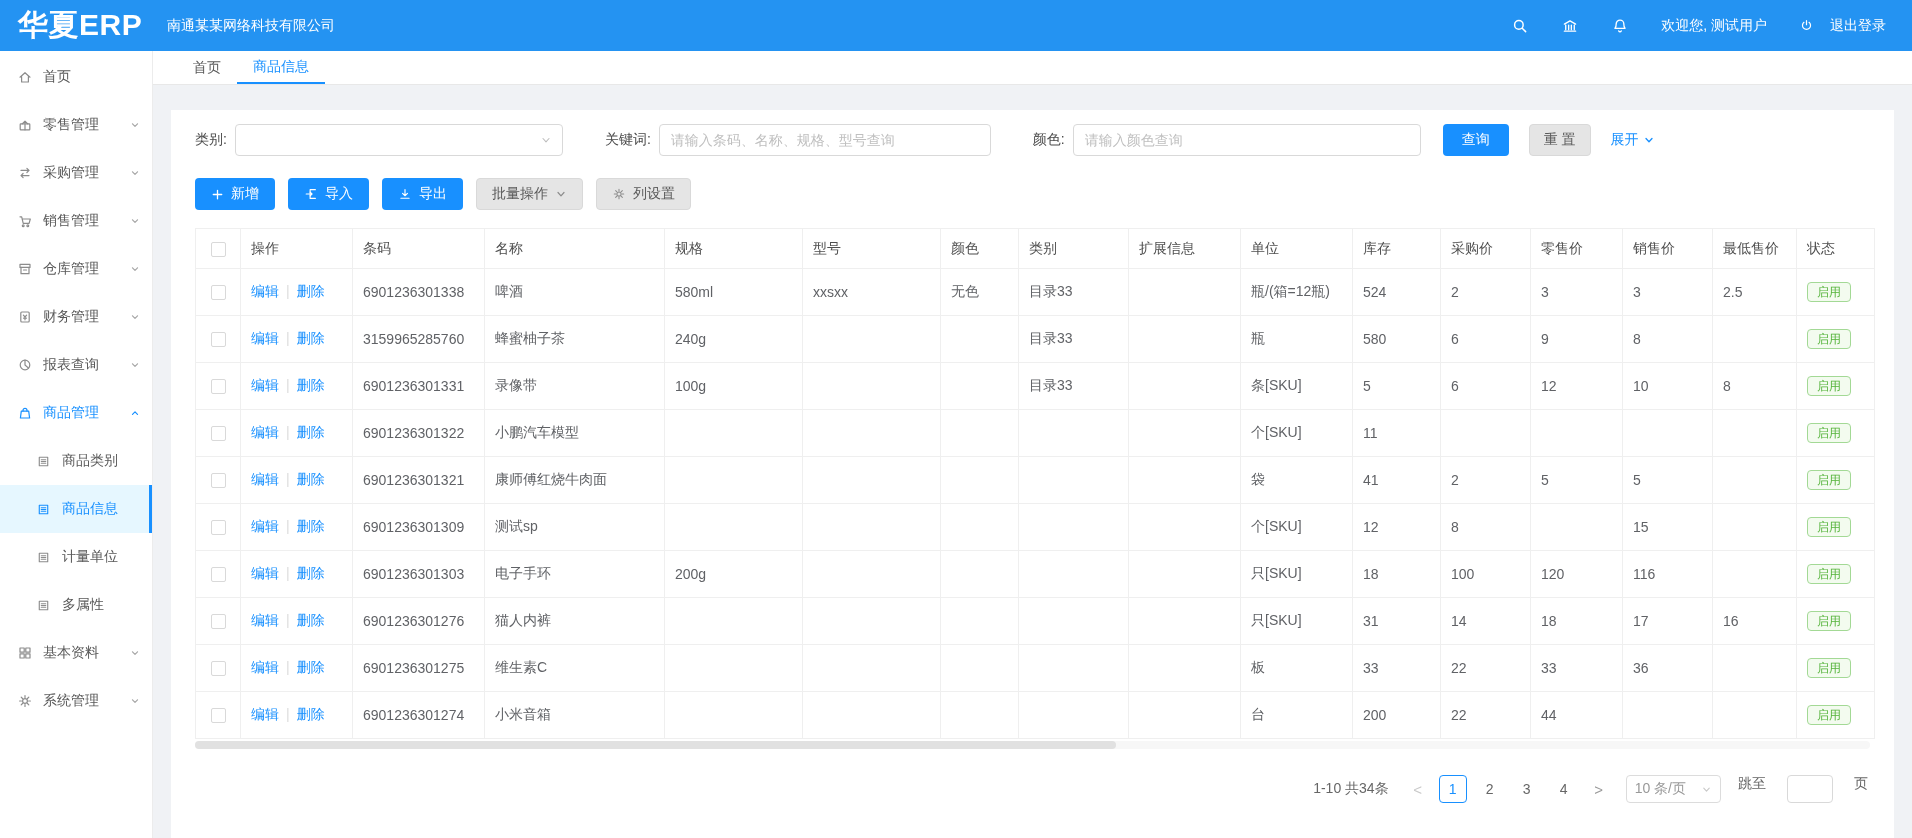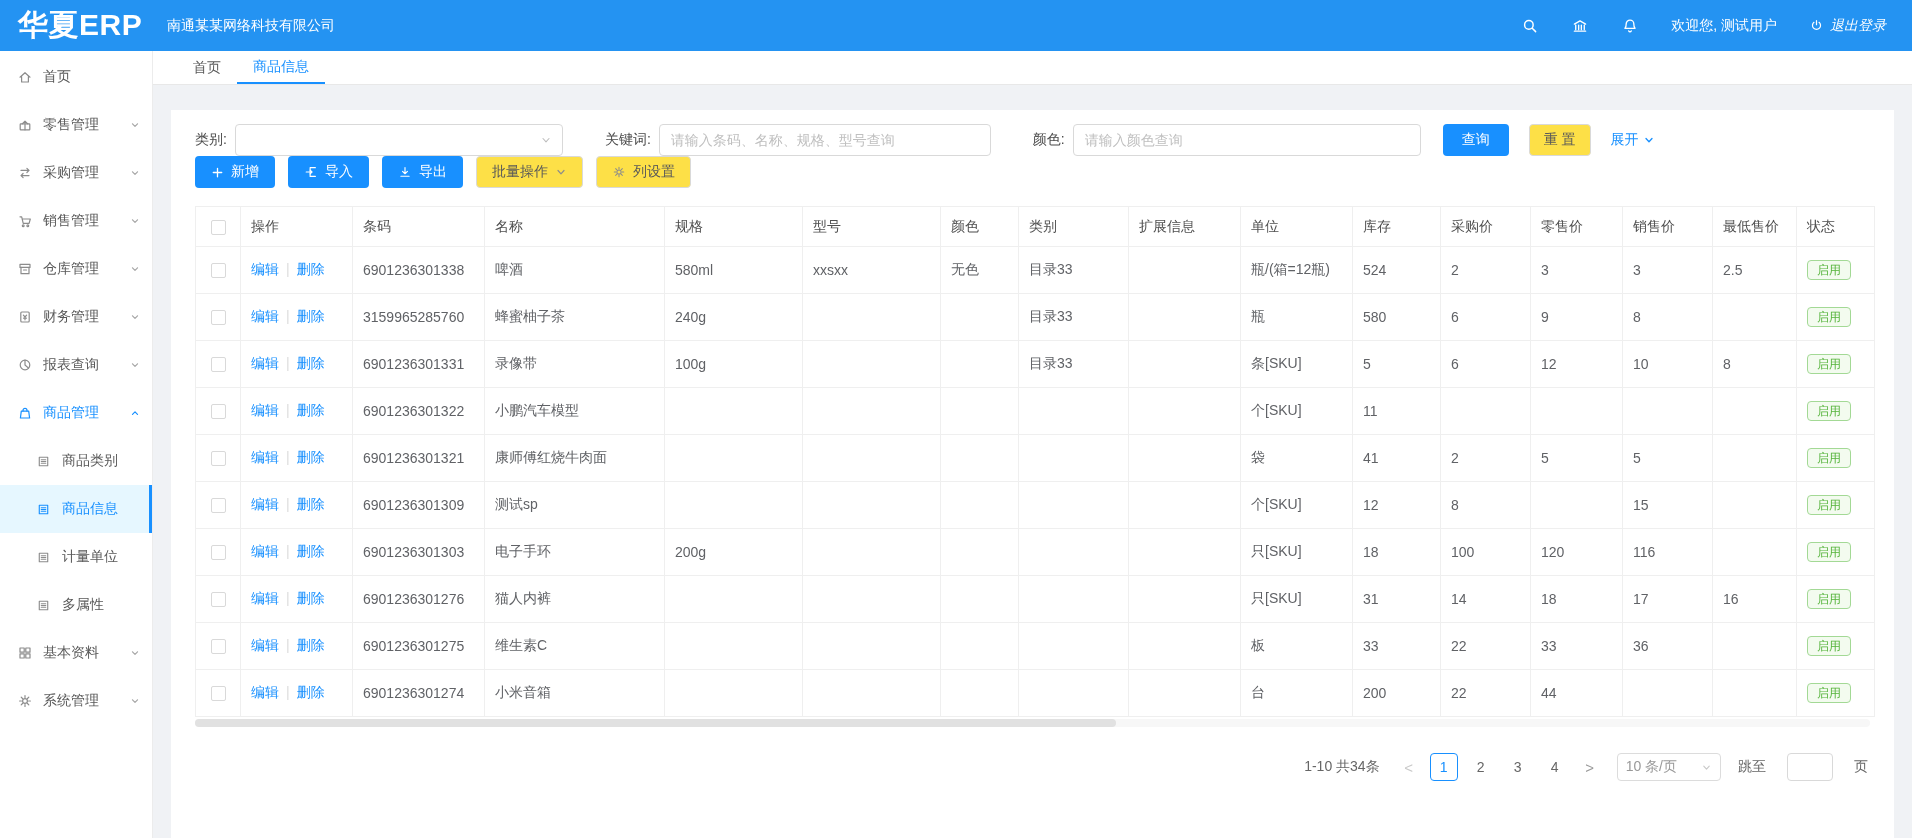--- a/index.html
+++ b/index.html
@@ -8,21 +8,21 @@
 svg { display:block; }
 .app { display:flex; flex-direction:column; height:100%; }
 
 
 .header { flex:0 0 51px; background:#2493f2; display:flex; align-items:center; color:#fff; }
 .logo { width:153px; padding-left:18px; font-size:30px; font-weight:bold; letter-spacing:.5px; white-space:nowrap; }
 .company { font-size:14px; margin-left:14px; }
 .header-right { margin-left:auto; display:flex; align-items:center; gap:32px; padding-right:26px; }
 .hicon { cursor:pointer; display:flex; align-items:center; }
 .welcome { cursor:pointer; }
-.logout { display:flex; align-items:center; gap:6px; cursor:pointer;font-style:italic; }
+.logout { display:flex; align-items:center; gap:16px; cursor:pointer; }
 
 
 .page-body { flex:1; display:flex; min-height:0; }
 .sidebar { flex:0 0 153px; background:#fff; border-right:1px solid #ececec; padding-top:2px; overflow:hidden; }
 .menu-item { height:48px; display:flex; align-items:center; padding:0 12px 0 17px; cursor:pointer; color:#595959; }
 .menu-item .mi-icon { color:#8c8c8c; flex:0 0 16px; }
 .menu-item .label { margin-left:10px; flex:1; white-space:nowrap; }
 .menu-item .chev { color:#a6a6a6; }
 .menu-item.active, .menu-item.active .mi-icon, .menu-item.active .chev { color:#1890ff; }
 .submenu-item { height:48px; display:flex; align-items:center; padding-left:36px; cursor:pointer; color:#595959; }
@@ -43,27 +43,27 @@
 .filter-row { display:flex; align-items:center; }
 .flabel { margin-right:8px; color:#4a4a4a; white-space:nowrap; }
 .fgroup { display:flex; align-items:center; margin-right:42px; }
 .select-box { width:328px; height:32px; border:1px solid #d9d9d9; border-radius:4px; display:flex; align-items:center; justify-content:flex-end; padding:0 10px; background:#fff; cursor:pointer; color:#bfbfbf; }
 .finput { height:32px; border:1px solid #d9d9d9; border-radius:4px; padding:0 11px; font-size:14px; font-family:inherit; color:#595959; outline:none; }
 .finput::placeholder { color:#bfbfbf; }
 .kw-input { width:332px; }
 .color-input { width:348px; }
 .btn { height:32px; border-radius:4px; border:1px solid transparent; font-size:14px; font-family:inherit; cursor:pointer; display:inline-flex; align-items:center; justify-content:center; }
 .btn-primary { background:#1890ff; color:#fff; }
-.btn-plain { background:#fde047; border-color:#d9d9d9; color:#595959; }
+.btn-plain { background:#e5e5e5; border-color:#d9d9d9; color:#595959; }
 .search-btn { width:66px; margin-left:22px; }
 .reset-btn { padding:0 14px; margin-left:20px; }
 .expand-link { margin-left:20px; color:#1890ff; cursor:pointer; display:flex; align-items:center; gap:4px; }
 
 
-.toolbar { display:flex; align-items:center; gap:13px; }
+.toolbar { display:flex; align-items:center; gap:13px; margin-top:22px; }
 .tbtn { gap:7px; padding:0 15px; }
 .tbtn svg { flex:0 0 auto; }
 
 
 .table-wrap { margin-top:18px; }
 table { width:100%; border-collapse:collapse; table-layout:fixed; border-top:1px solid #efefef; border-left:1px solid #efefef; }
 th, td { border-right:1px solid #efefef; border-bottom:1px solid #efefef; text-align:left; padding:0 10px; overflow:hidden; white-space:nowrap; }
 thead th { height:40px; color:#4f4f4f; font-weight:400; background:#fff; }
 tbody td { height:47px; color:#606266; }
 .c-check { text-align:center; padding:0; }
@@ -74,22 +74,22 @@
 .table-scrollbar { height:8px; background:#f7f7f7; border-radius:4px; margin-top:2px; position:relative; }
 .table-scrollbar .thumb { position:absolute; left:0; top:0; height:8px; width:55%; background:#e1e1e1; border-radius:4px; }
 
 
 .pagination { display:flex; justify-content:flex-end; align-items:center; margin-top:26px; color:#666; gap:9px; padding-right:2px; }
 .pg-total { margin-right:8px; }
 .pg-arrow { width:24px; height:28px; display:flex; align-items:center; justify-content:center; cursor:pointer; color:#999; font-size:15px; }
 .pg-arrow.disabled { color:#c9c9c9; }
 .pg-num { min-width:28px; height:28px; display:flex; align-items:center; justify-content:center; cursor:pointer; border-radius:4px; }
 .pg-num.active { border:1px solid #1890ff; color:#1890ff; }
-.pg-size { height:28px; border:1px solid #dcdcdc; border-radius:4px; display:flex; align-items:center; gap:24px; padding:0 8px; color:#999; cursor:pointer; margin-left:6px; }
-.pg-jump { display:flex; align-items:center; gap:21px; margin-left:8px; }
+.pg-size { height:28px; border:1px solid #dcdcdc; border-radius:4px; display:flex; align-items:center; gap:15px; padding:0 8px; color:#999; cursor:pointer; margin-left:6px; }
+.pg-jump { display:flex; align-items:flex-start; gap:21px; margin-left:8px; }
 .jump-input { width:46px; height:28px; border:1px solid #d9d9d9; border-radius:4px; outline:none; padding:0 6px; font-family:inherit; }
 </style>
 </head>
 <body>
 
 <div class="app">
 
   <div class="header">
     <div class="logo">华夏ERP</div>
     <div class="company">南通某某网络科技有限公司</div>

